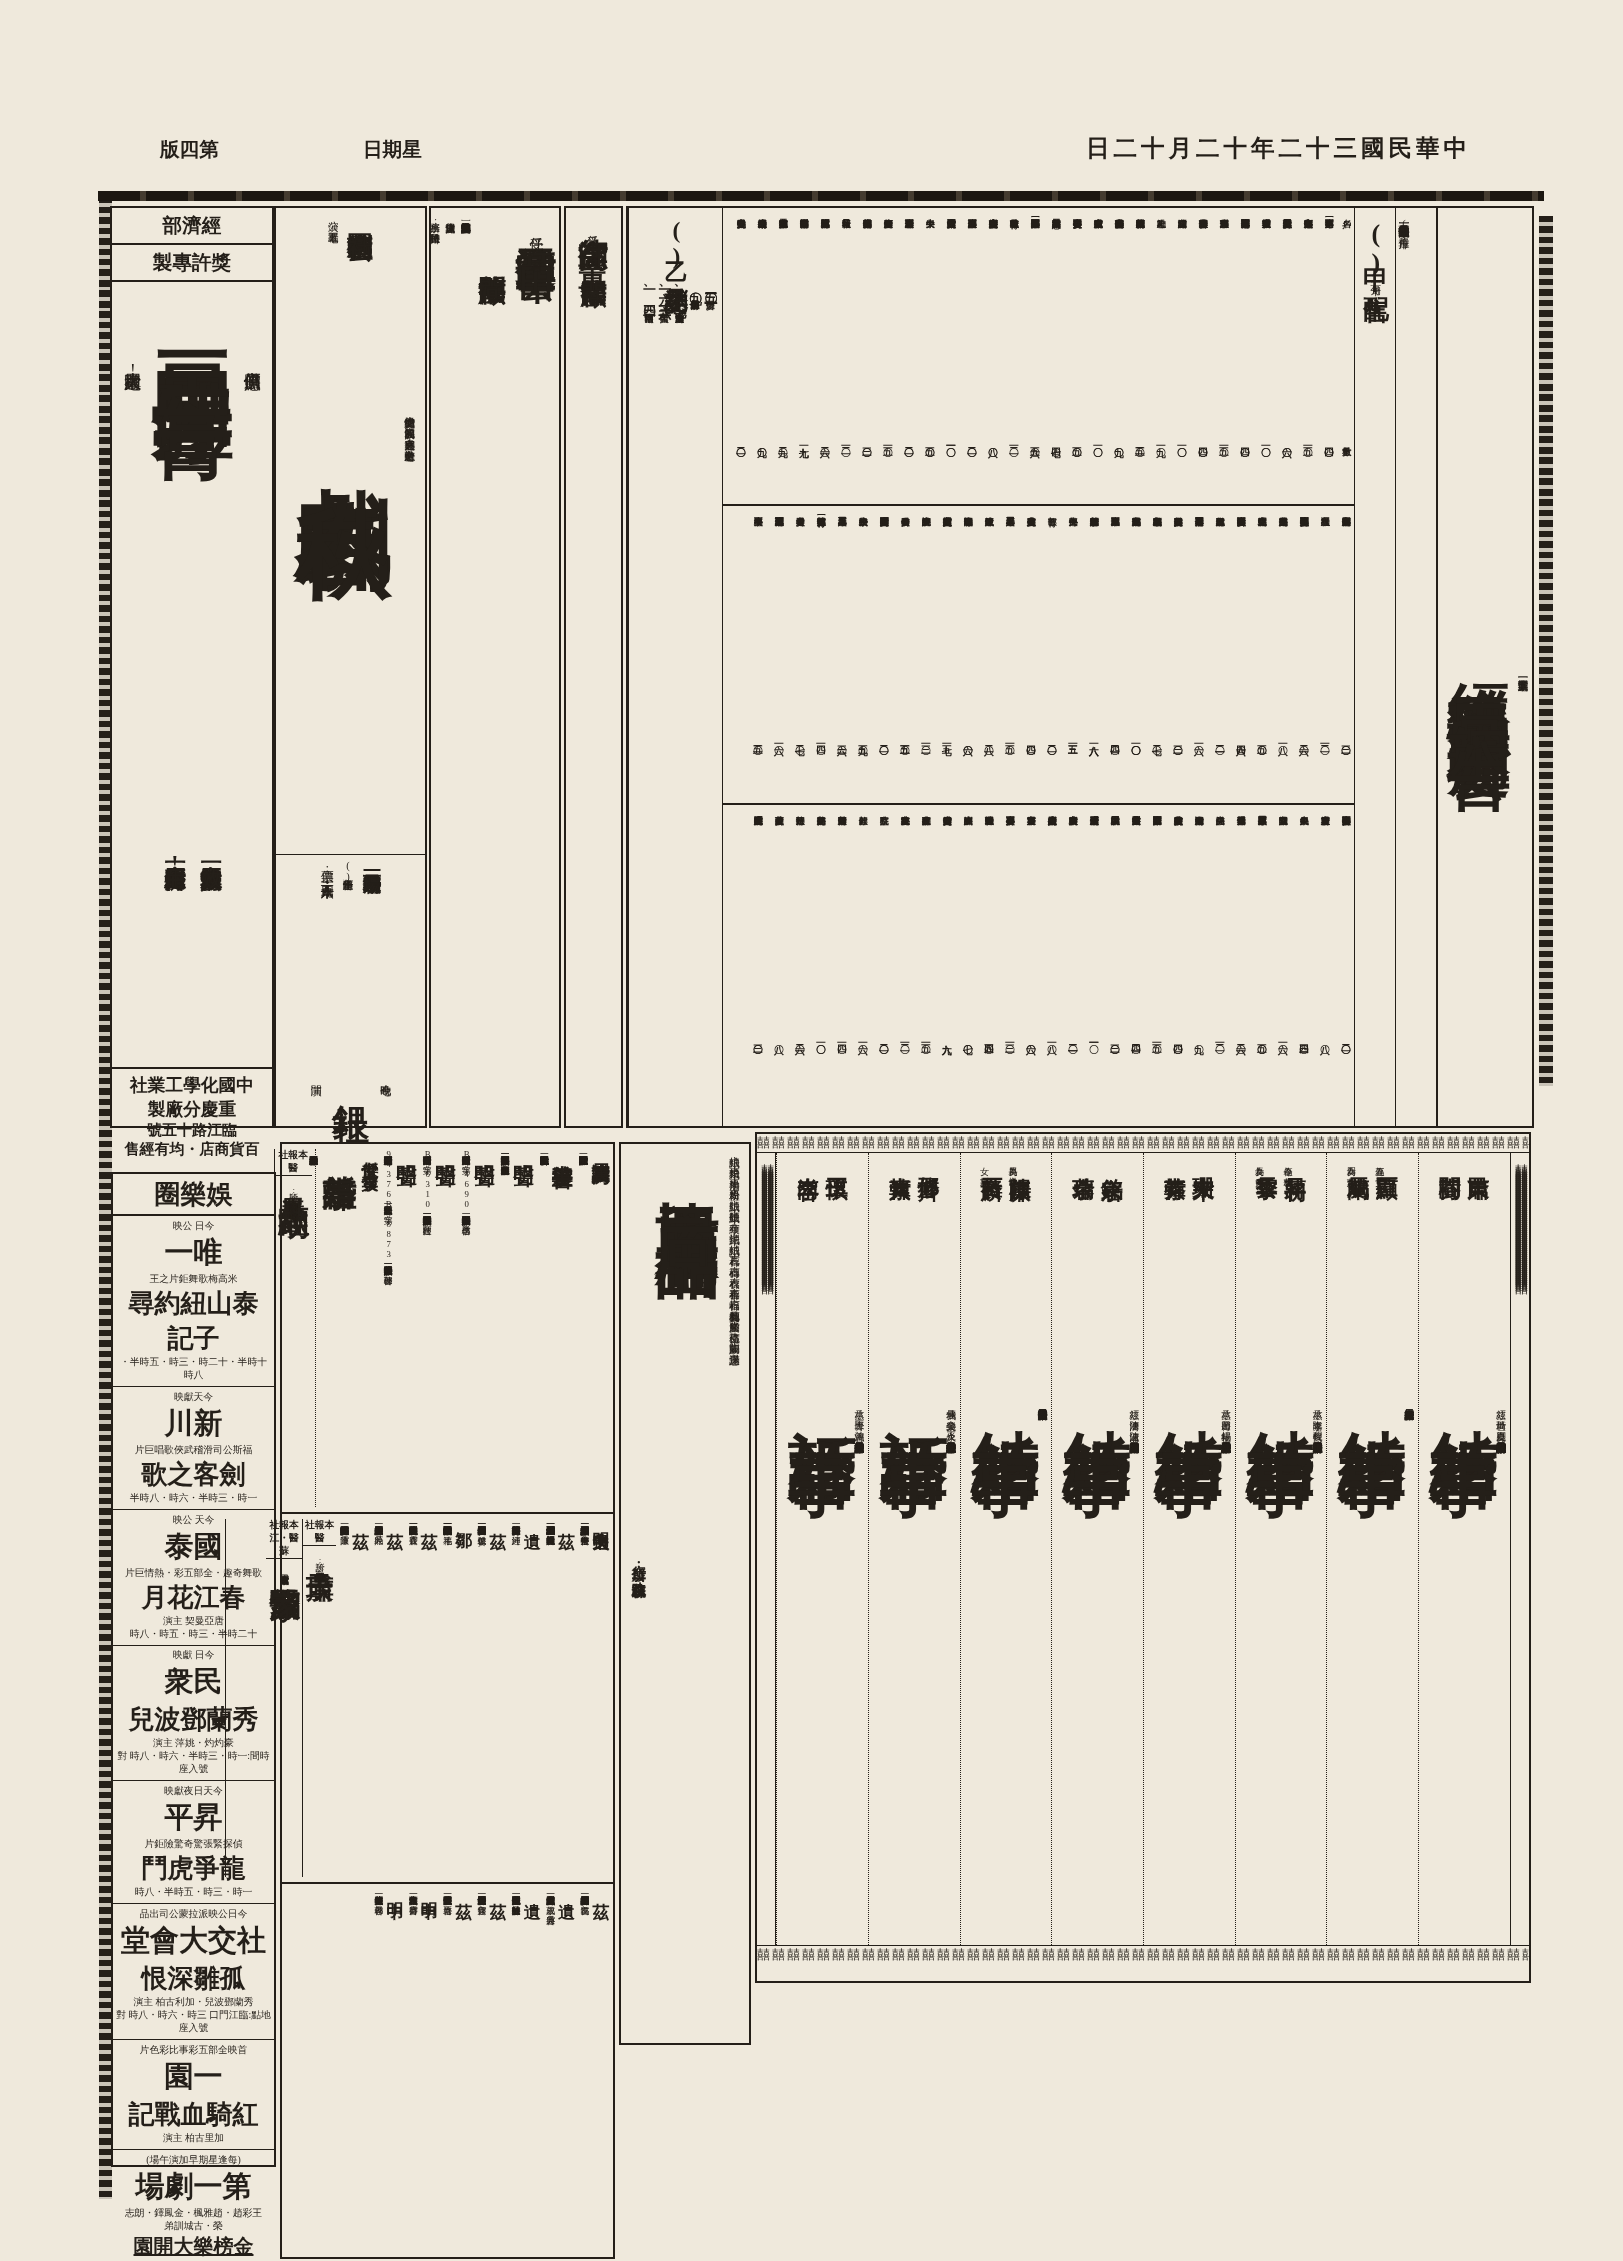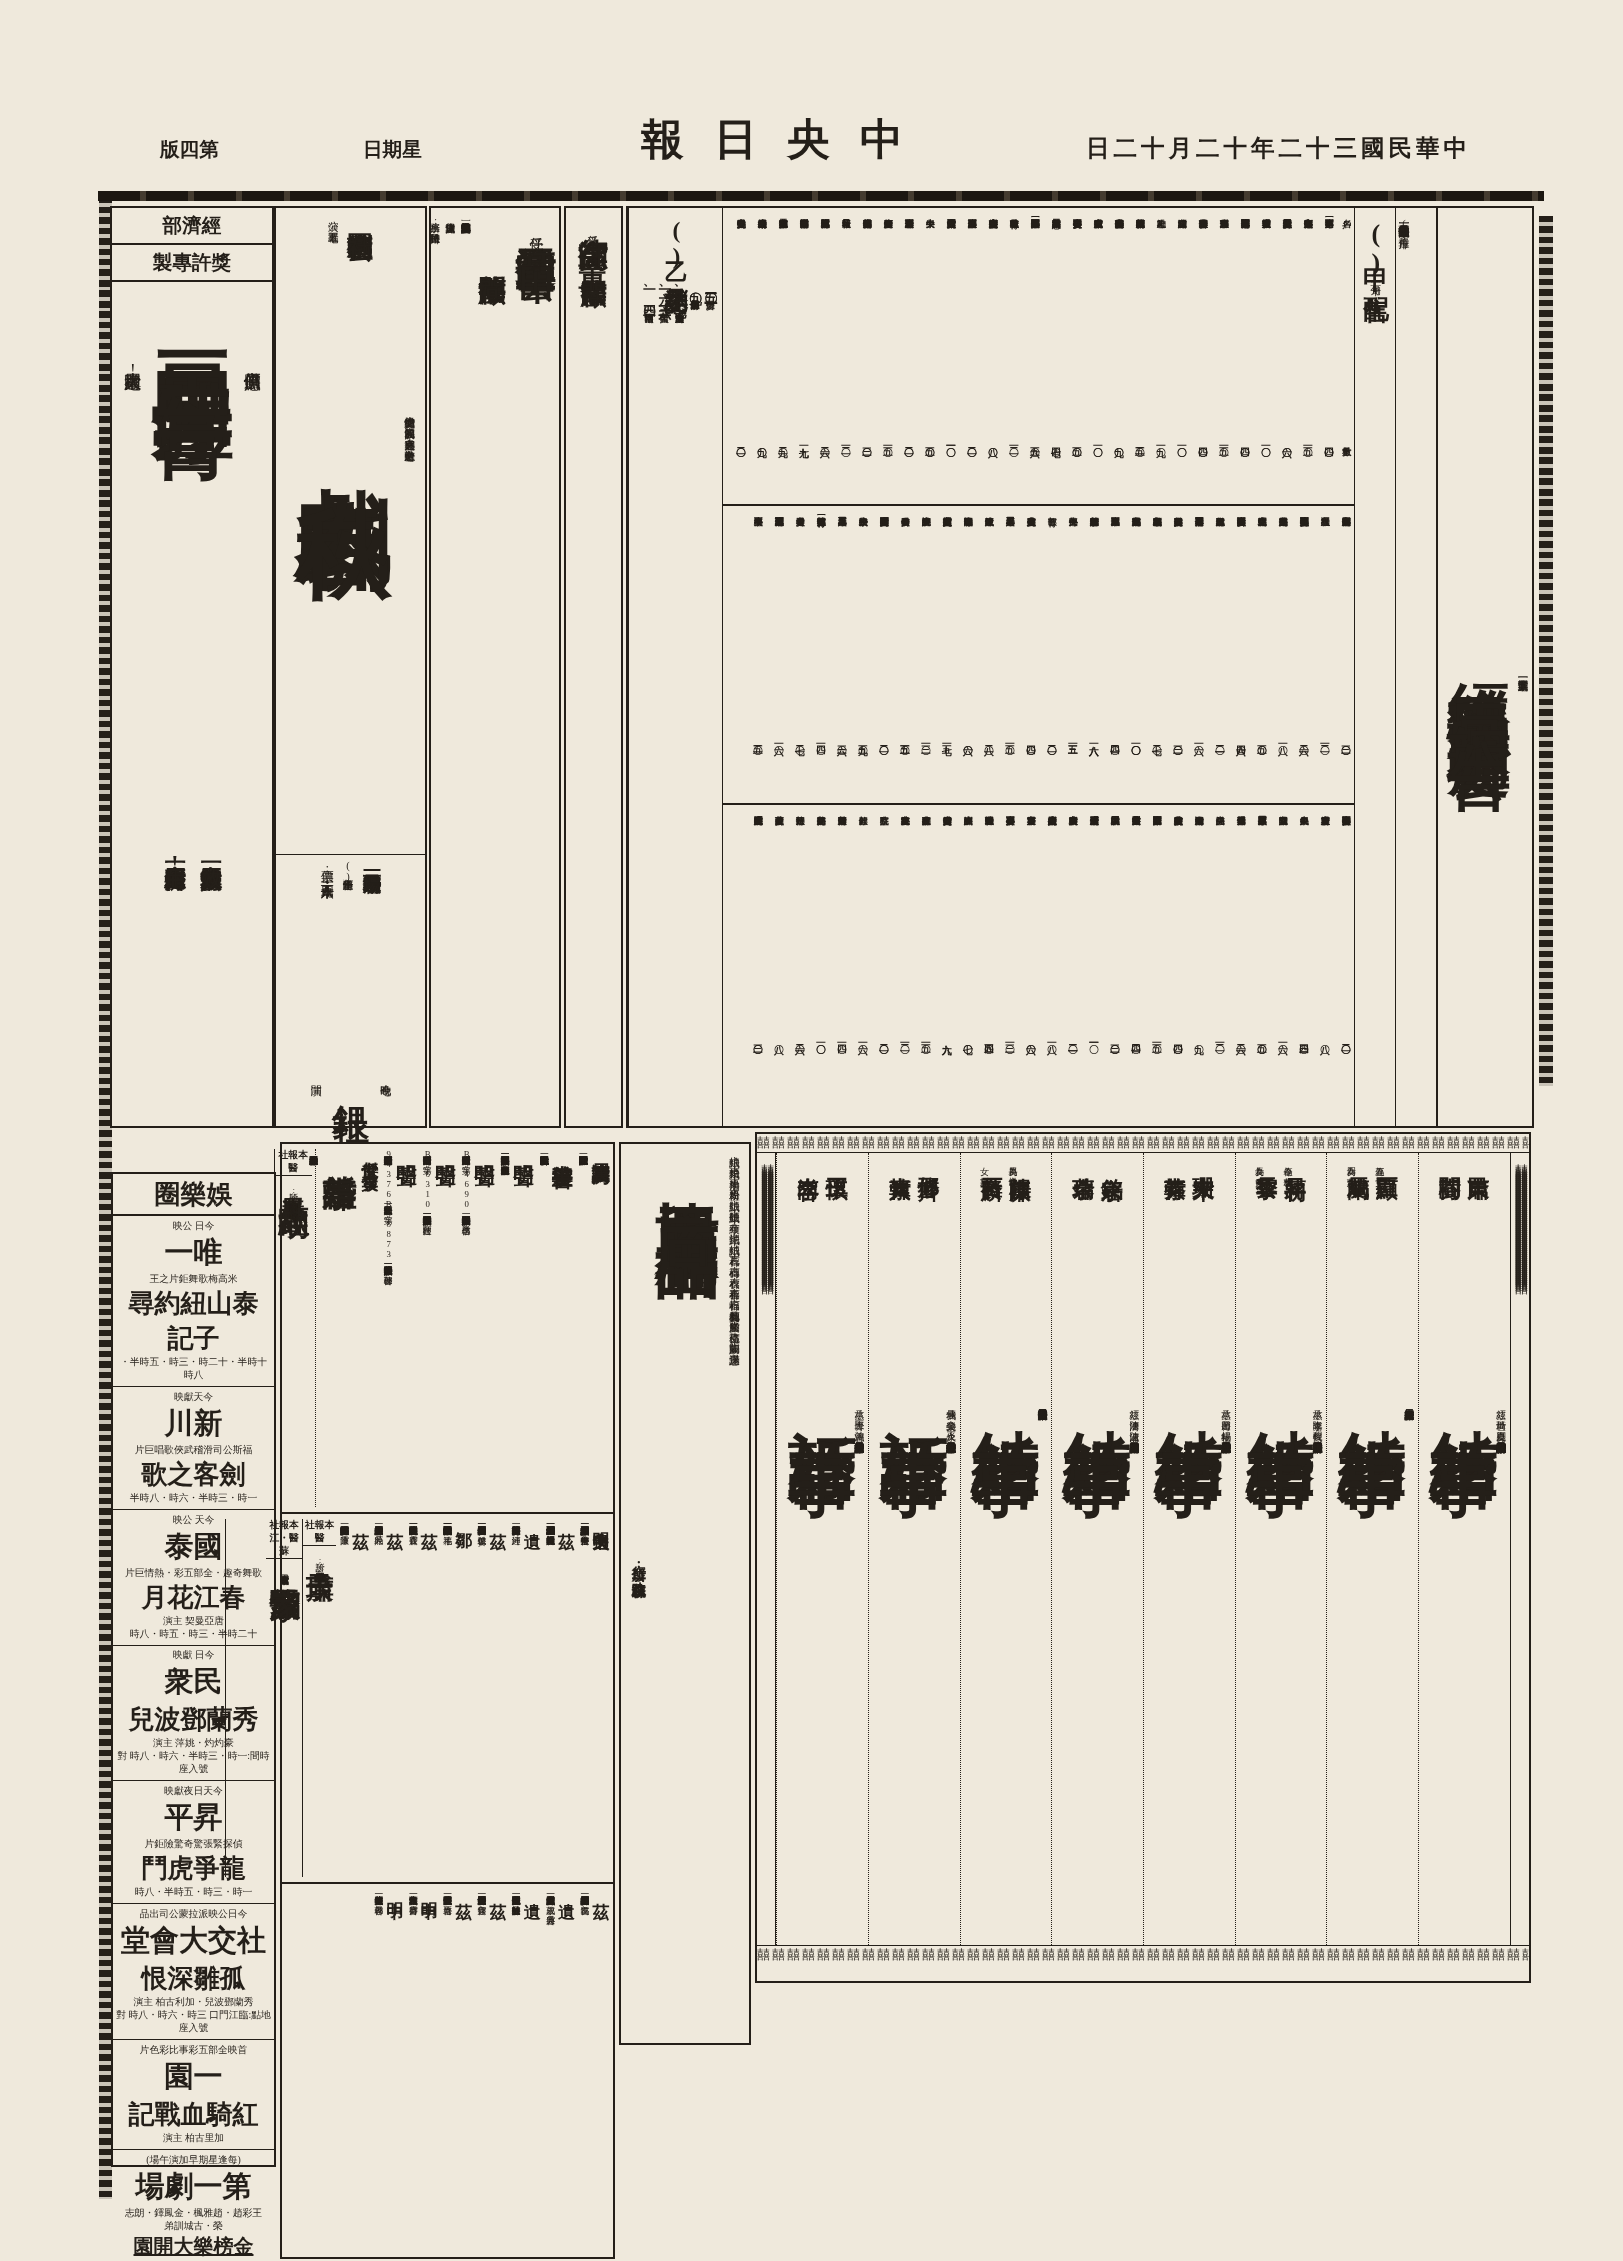--- a/index.html
+++ b/index.html
@@ -75,34 +75,39 @@
 <body>
 
 <div class="page">
 
   <div class="smudge" style="left:99px;top:196px;width:13px;height:2003px;"></div>
   <div class="smudge" style="left:1539px;top:216px;width:14.4px;height:870px;"></div>
   <div class="hrule" style="left:98px;top:191px;width:1446px;height:9.8px;"></div>
 
   <div class="mast rtl" style="left:160px;top:136px;font-size:19.6px;">第四版</div>
   <div class="mast rtl" style="left:363px;top:136px;font-size:19.6px;">星期日</div>
-  <div class="mast rtl" style="left:641px;top:111px;font-size:43px;letter-spacing:30px;">中央日報</div>
   <div class="mast rtl" style="left:1086px;top:132px;font-size:23.6px;letter-spacing:3.9px;">中華民國三十二年十二月十二日</div>
 
   <div class="box" style="left:110px;top:206px;width:164px;height:922px;">
     <div class="tooth-head rtl">經濟部</div>
     <div class="tooth-head rtl">獎許專製</div>
     <div class="row" style="height:563px;justify-content:center;gap:1.3px;padding-top:6.5px;">
       <div class="v side26" style="padding-top:72px;">仍照原價供應,</div>
       <div class="v tooth-big">三星固體牙膏</div>
       <div class="v side26" style="padding-top:72px;">歡迎大衆購用!</div>
     </div>
     <div class="row" style="height:216px;justify-content:center;gap:10.5px;">
       <div class="v slog">與液體牙膏一般功效,</div>
       <div class="v slog">比一般牙膏經濟耐用!</div>
+    </div>
+    <div style="border-top:2px solid #241f19;padding-top:3.9px;">
+      <div class="maker rtl" style="font-size:17.7px;">中國化學工業社</div>
+      <div class="maker rtl" style="font-size:17.7px;">重慶分廠製</div>
+      <div class="maker rtl">臨江路十五號</div>
+      <div class="maker rtl">百貨商店・均有經售</div>
     </div>
   </div>
 
   <div class="box" style="left:274px;top:206px;width:153px;height:922px;border-width:2px;">
     <div class="row" style="height:196px;justify-content:center;gap:5.2px;padding-top:5.2px;">
       <div class="v th-troupe">中國藝術劇社</div>
       <div class="v th-note">公演 五幕七場</div>
     </div>
     <div class="row" style="height:445px;justify-content:center;gap:2.6px;">
       <div class="v th-note" style="height:419px;">愛與憎的交織物,笑與淚的混和體;寄興亡盛衰之感,於悲歡離合之中。</div>

